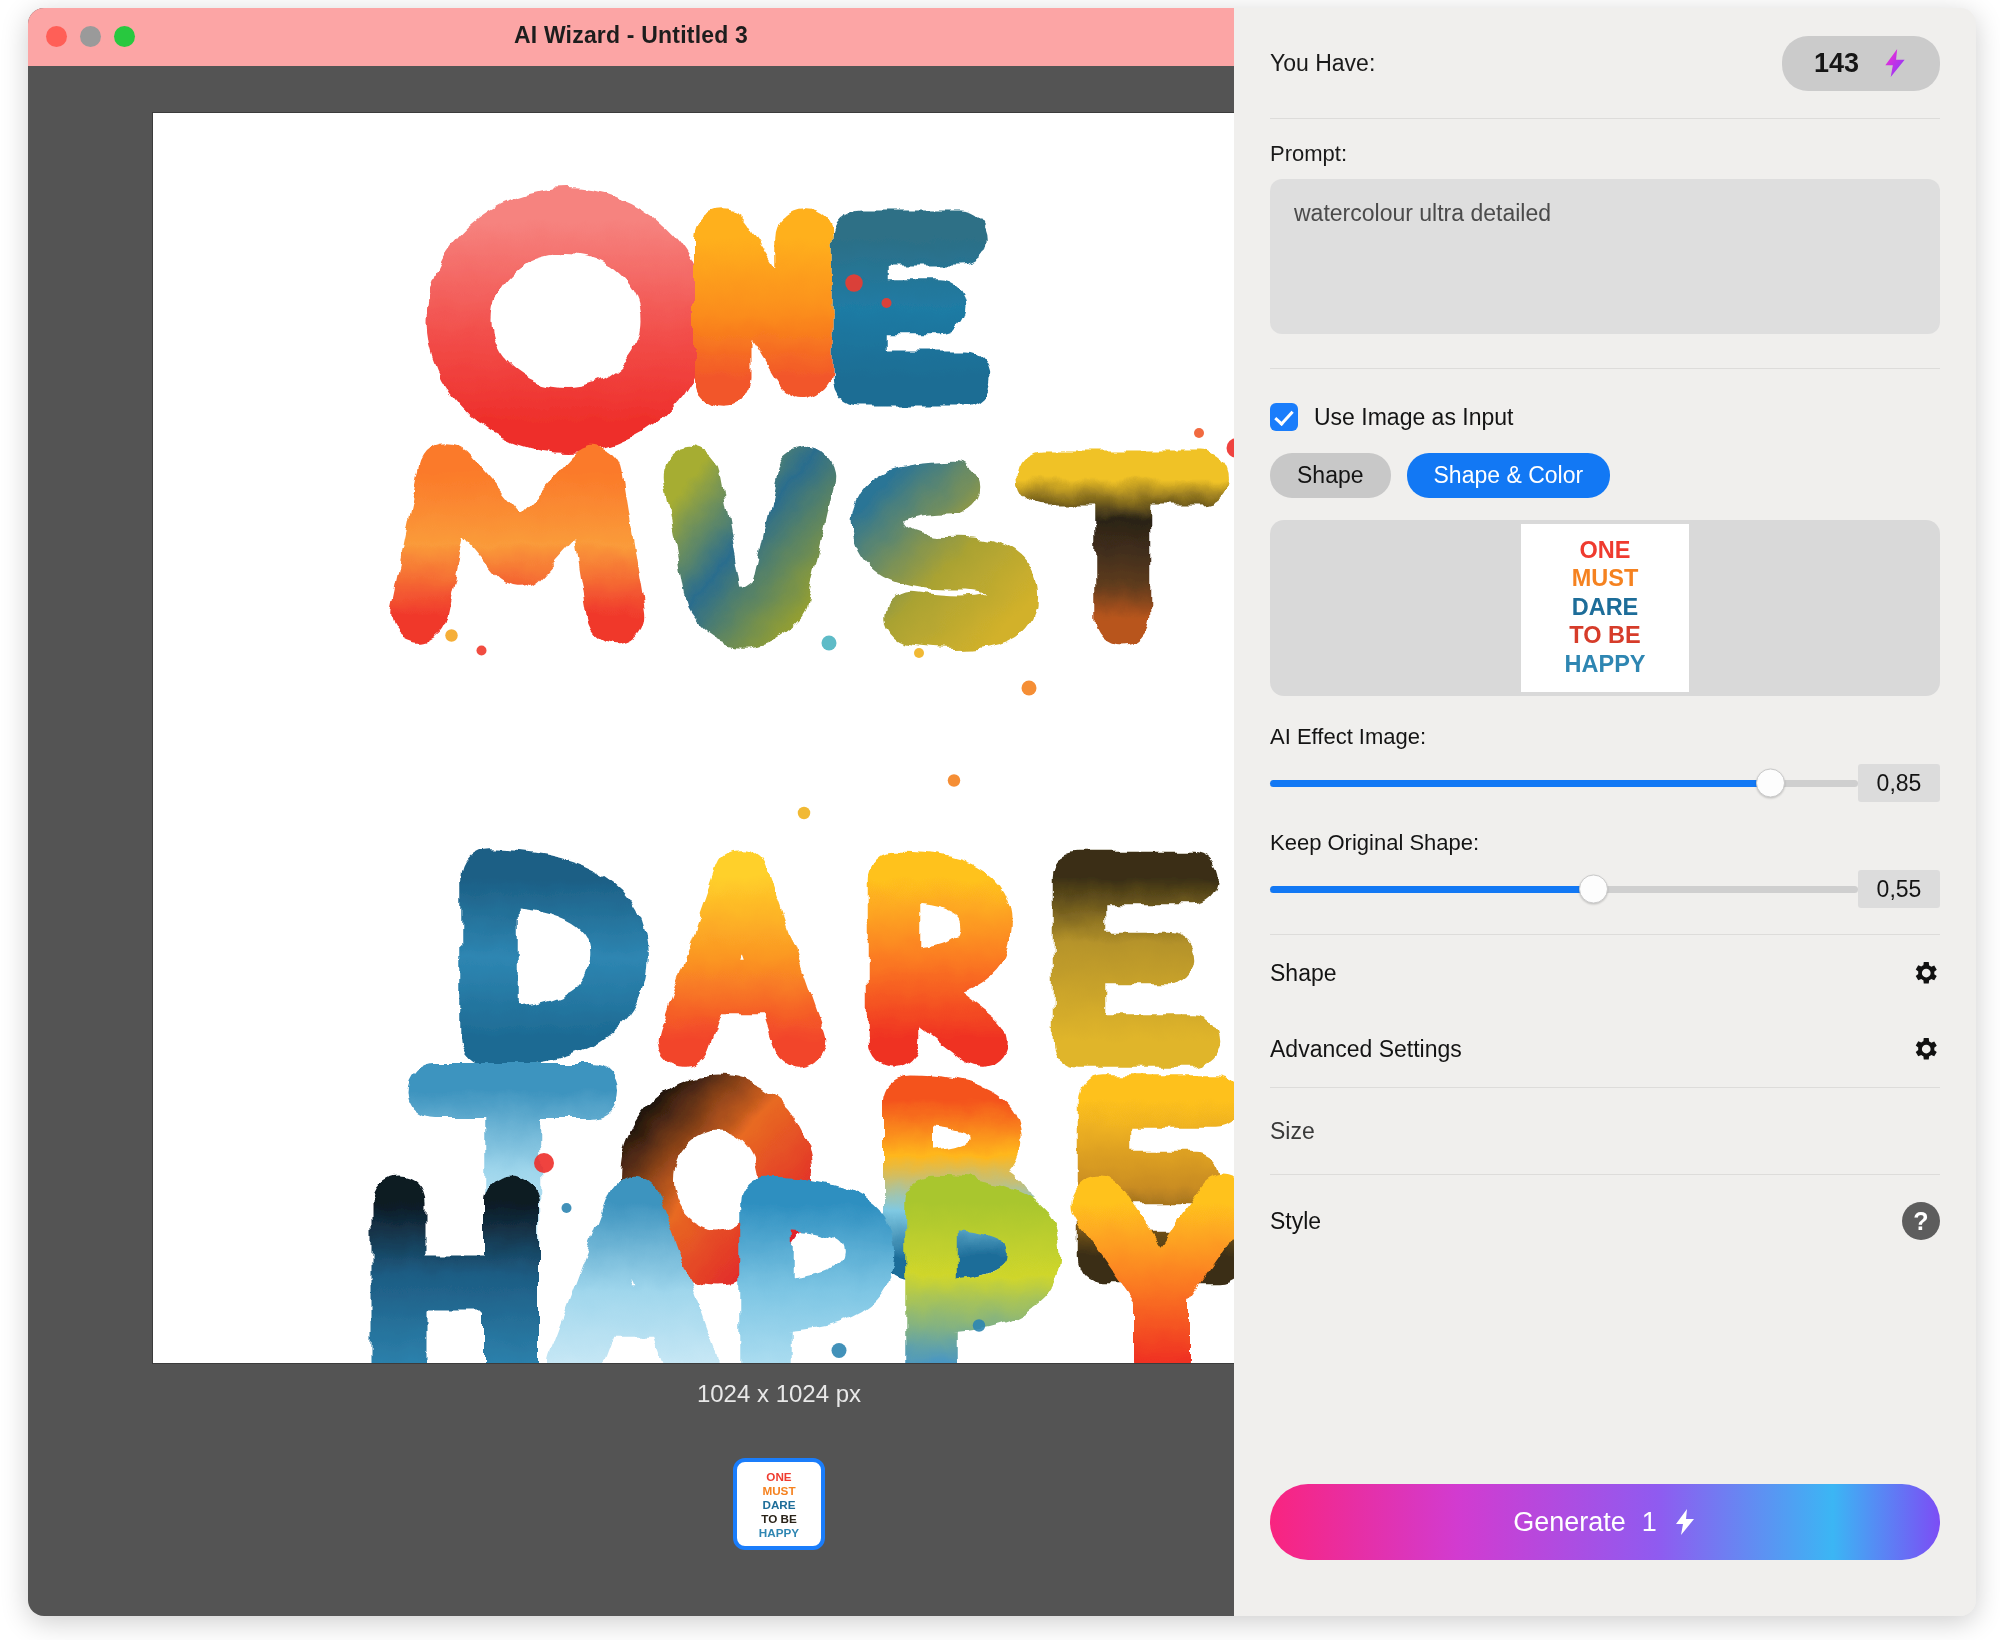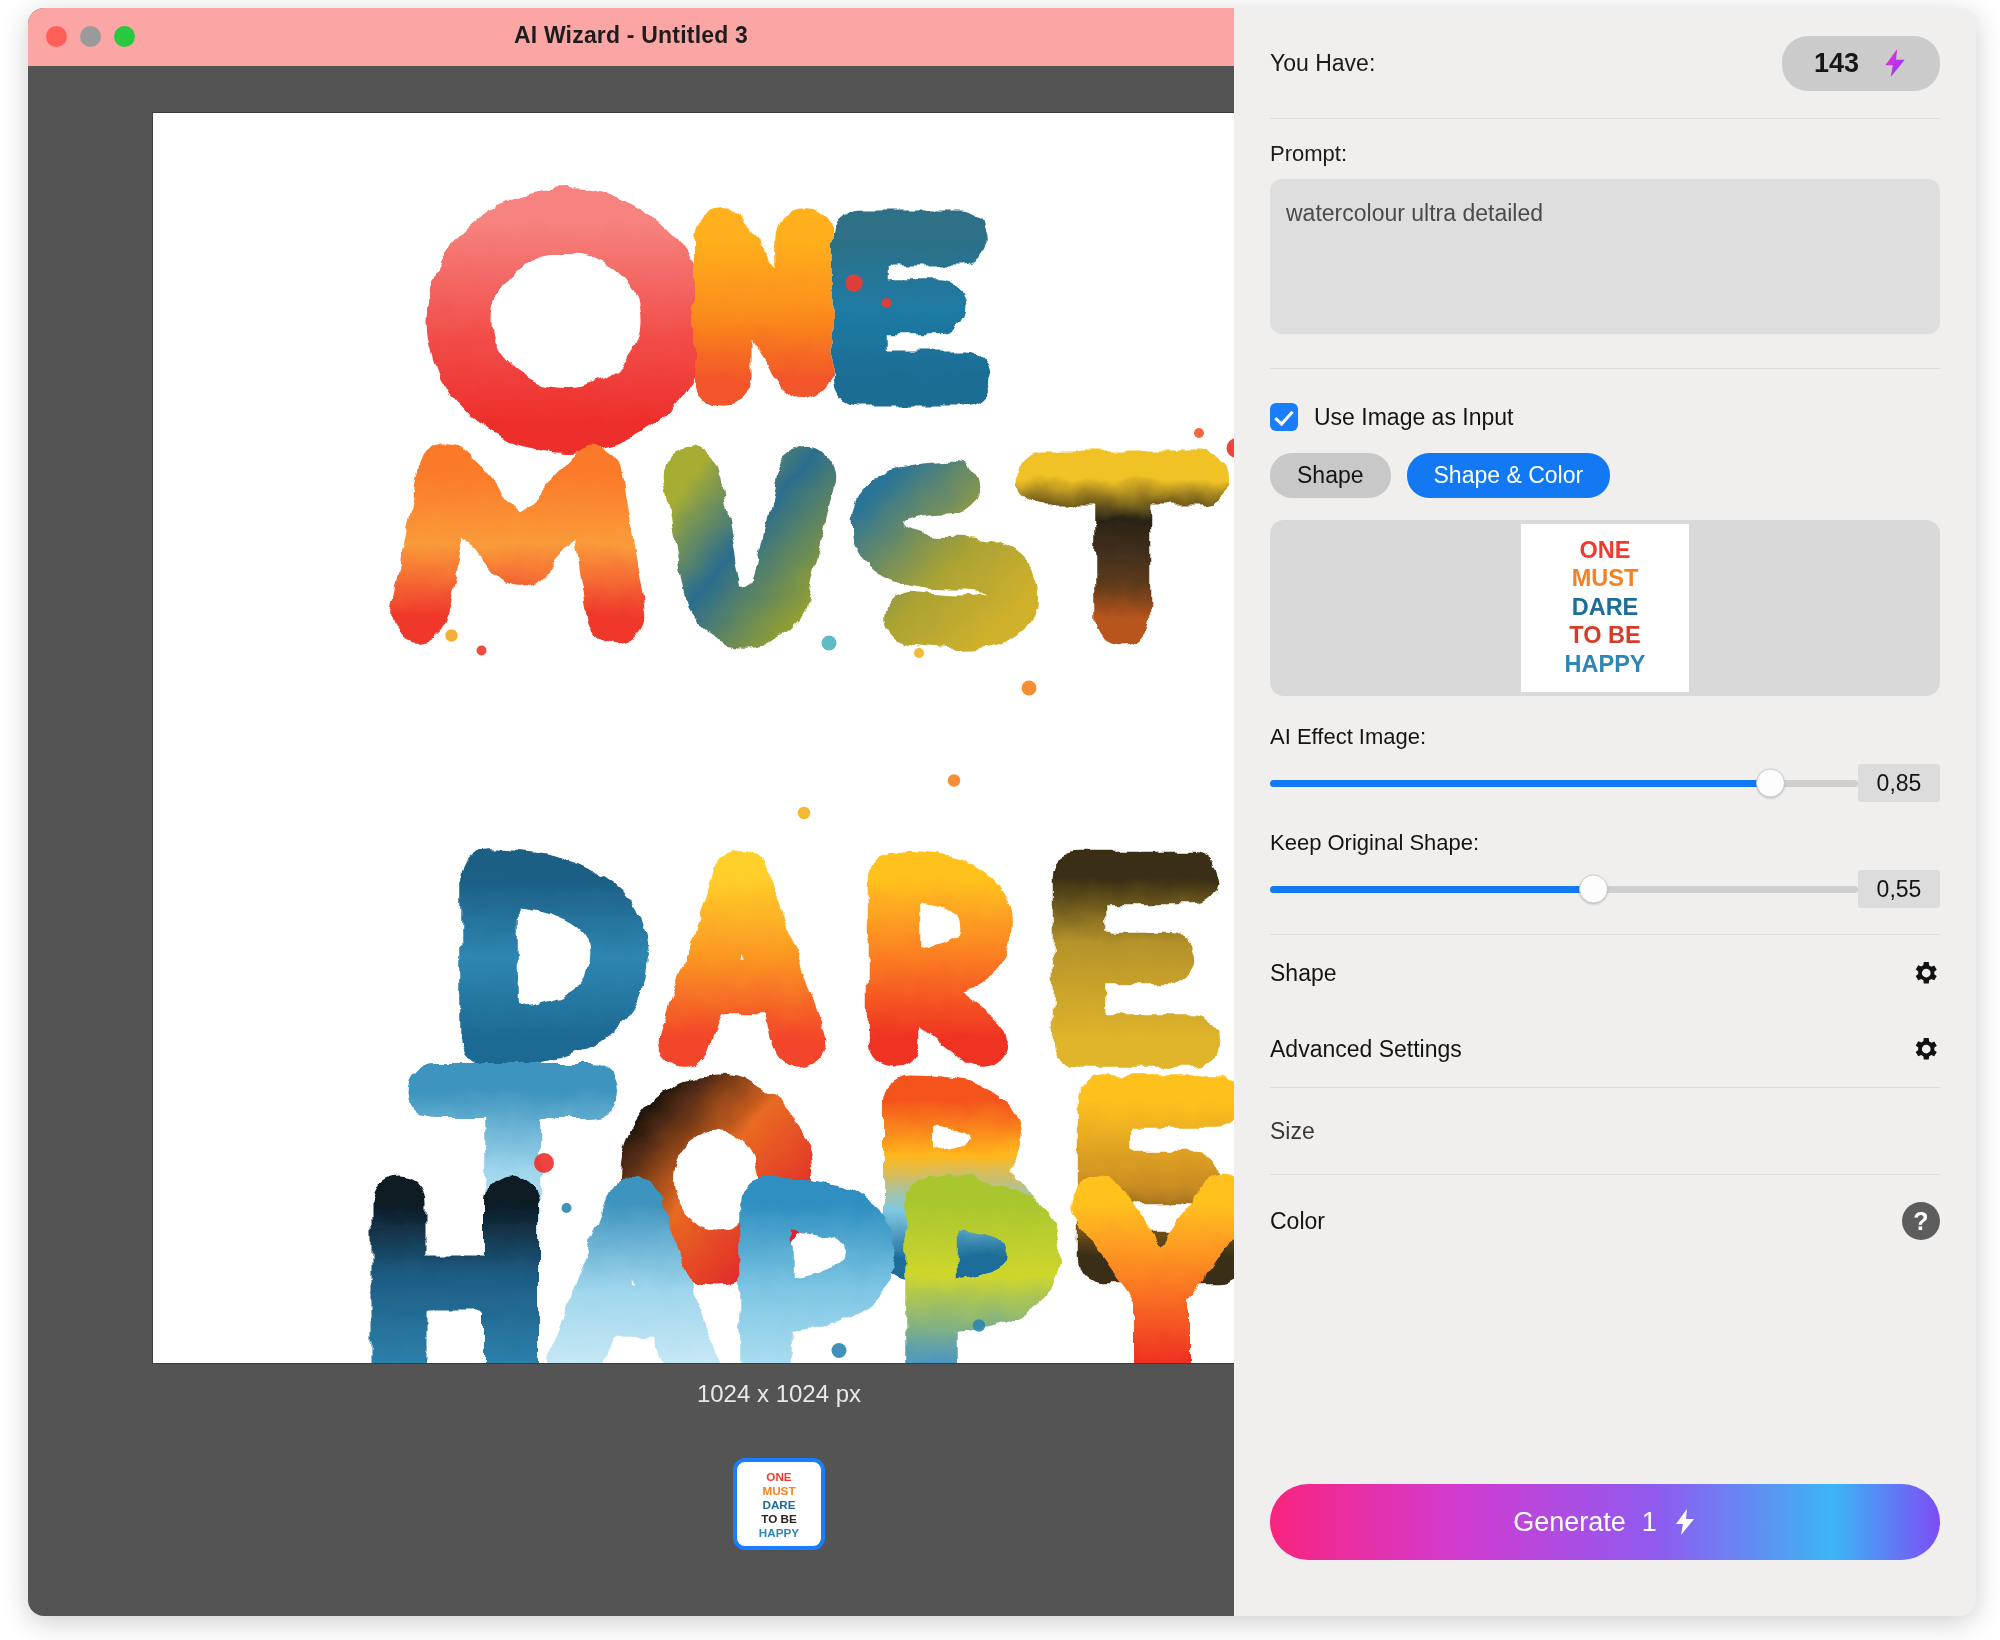--- a/index.html
+++ b/index.html
@@ -122,21 +122,21 @@
   .credits-num { font-size: 27px; font-weight: bold; color: #161616; }
 
   .sep { height: 1px; background: #dddcda; width: 100%; }
 
   .field-label { font-size: 22px; color: #1a1a1a; margin: 22px 0 12px; }
 
   .prompt-box {
     background: #dedede;
     border-radius: 12px;
     height: 155px;
-    padding: 20px 16px;
+    padding: 20px 24px;
     font-size: 23px;
     line-height: 1.24;
     color: #4b4b4b;
     overflow: hidden;
   }
 
   .check-row { margin: 34px 0 22px; gap: 16px; }
   .checkbox {
     width: 28px; height: 28px;
     background: #1a7dfb;
@@ -575,21 +575,21 @@
 
     <div class="sep"></div>
 
     <div class="row size-row">
       <span class="size-label">Size</span>
     </div>
 
     <div class="sep"></div>
 
     <div class="row help-row">
-      <span class="list-label">Color</span>
+      <span class="list-label">Style</span>
       <span class="help-badge">?</span>
     </div>
 
     <div class="spacer"></div>
 
     <div class="generate">
       <span>Generate</span>
       <span class="num">1</span>
       <span class="bolt">
         <svg width="24" height="30" viewBox="0 0 24 28">

